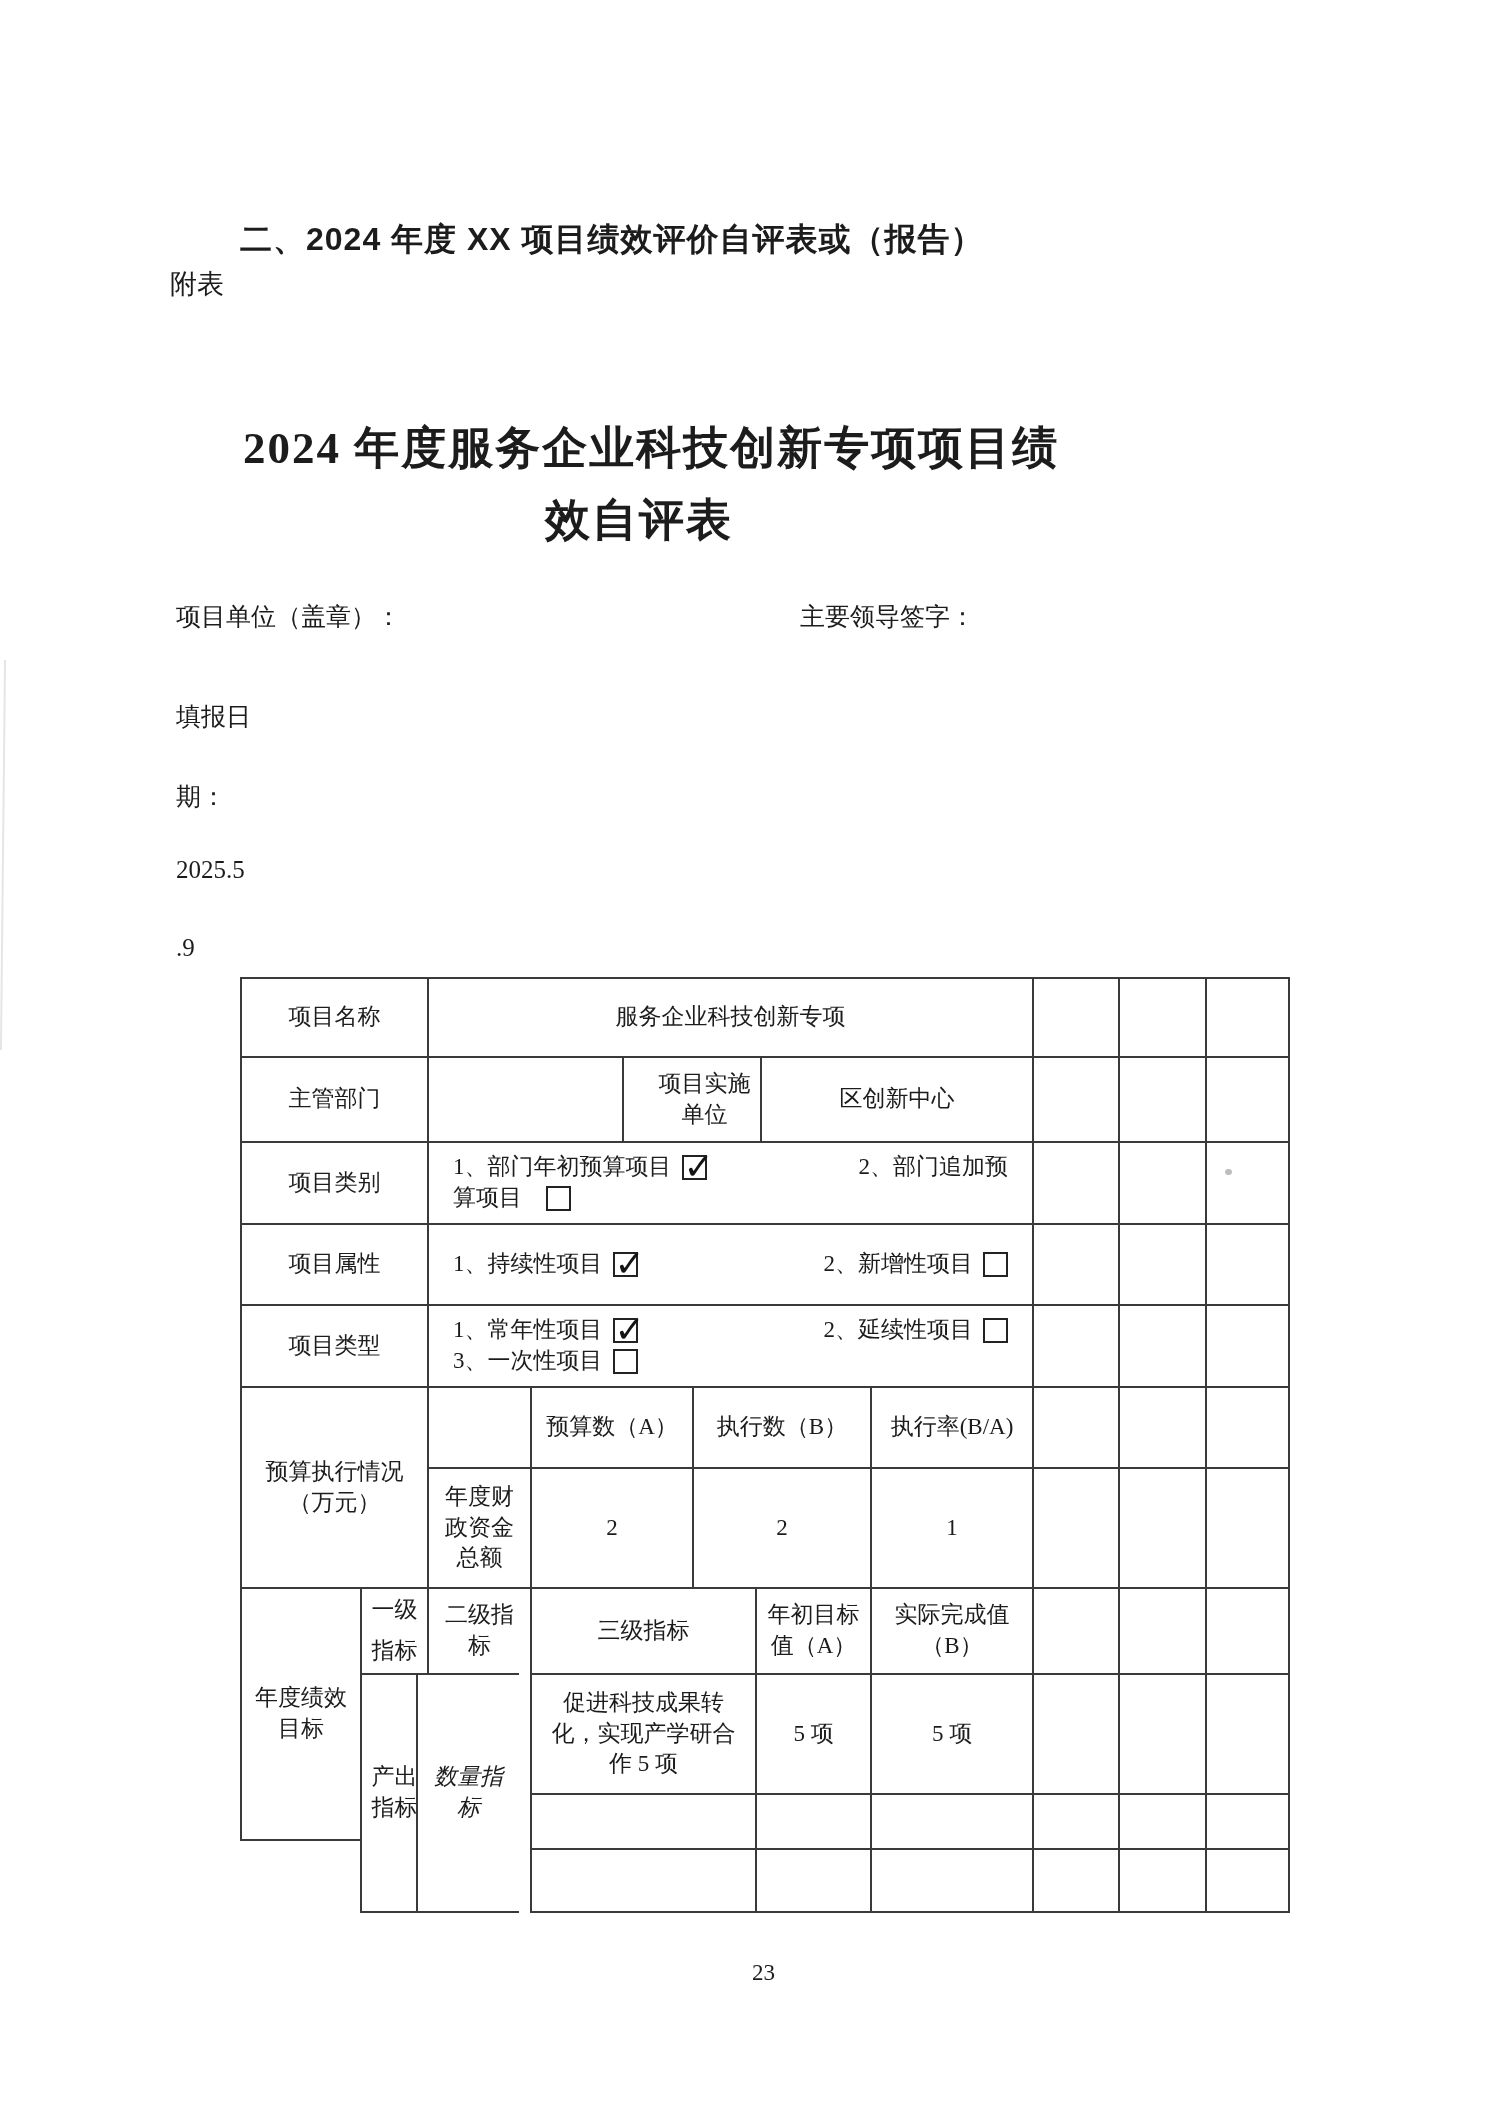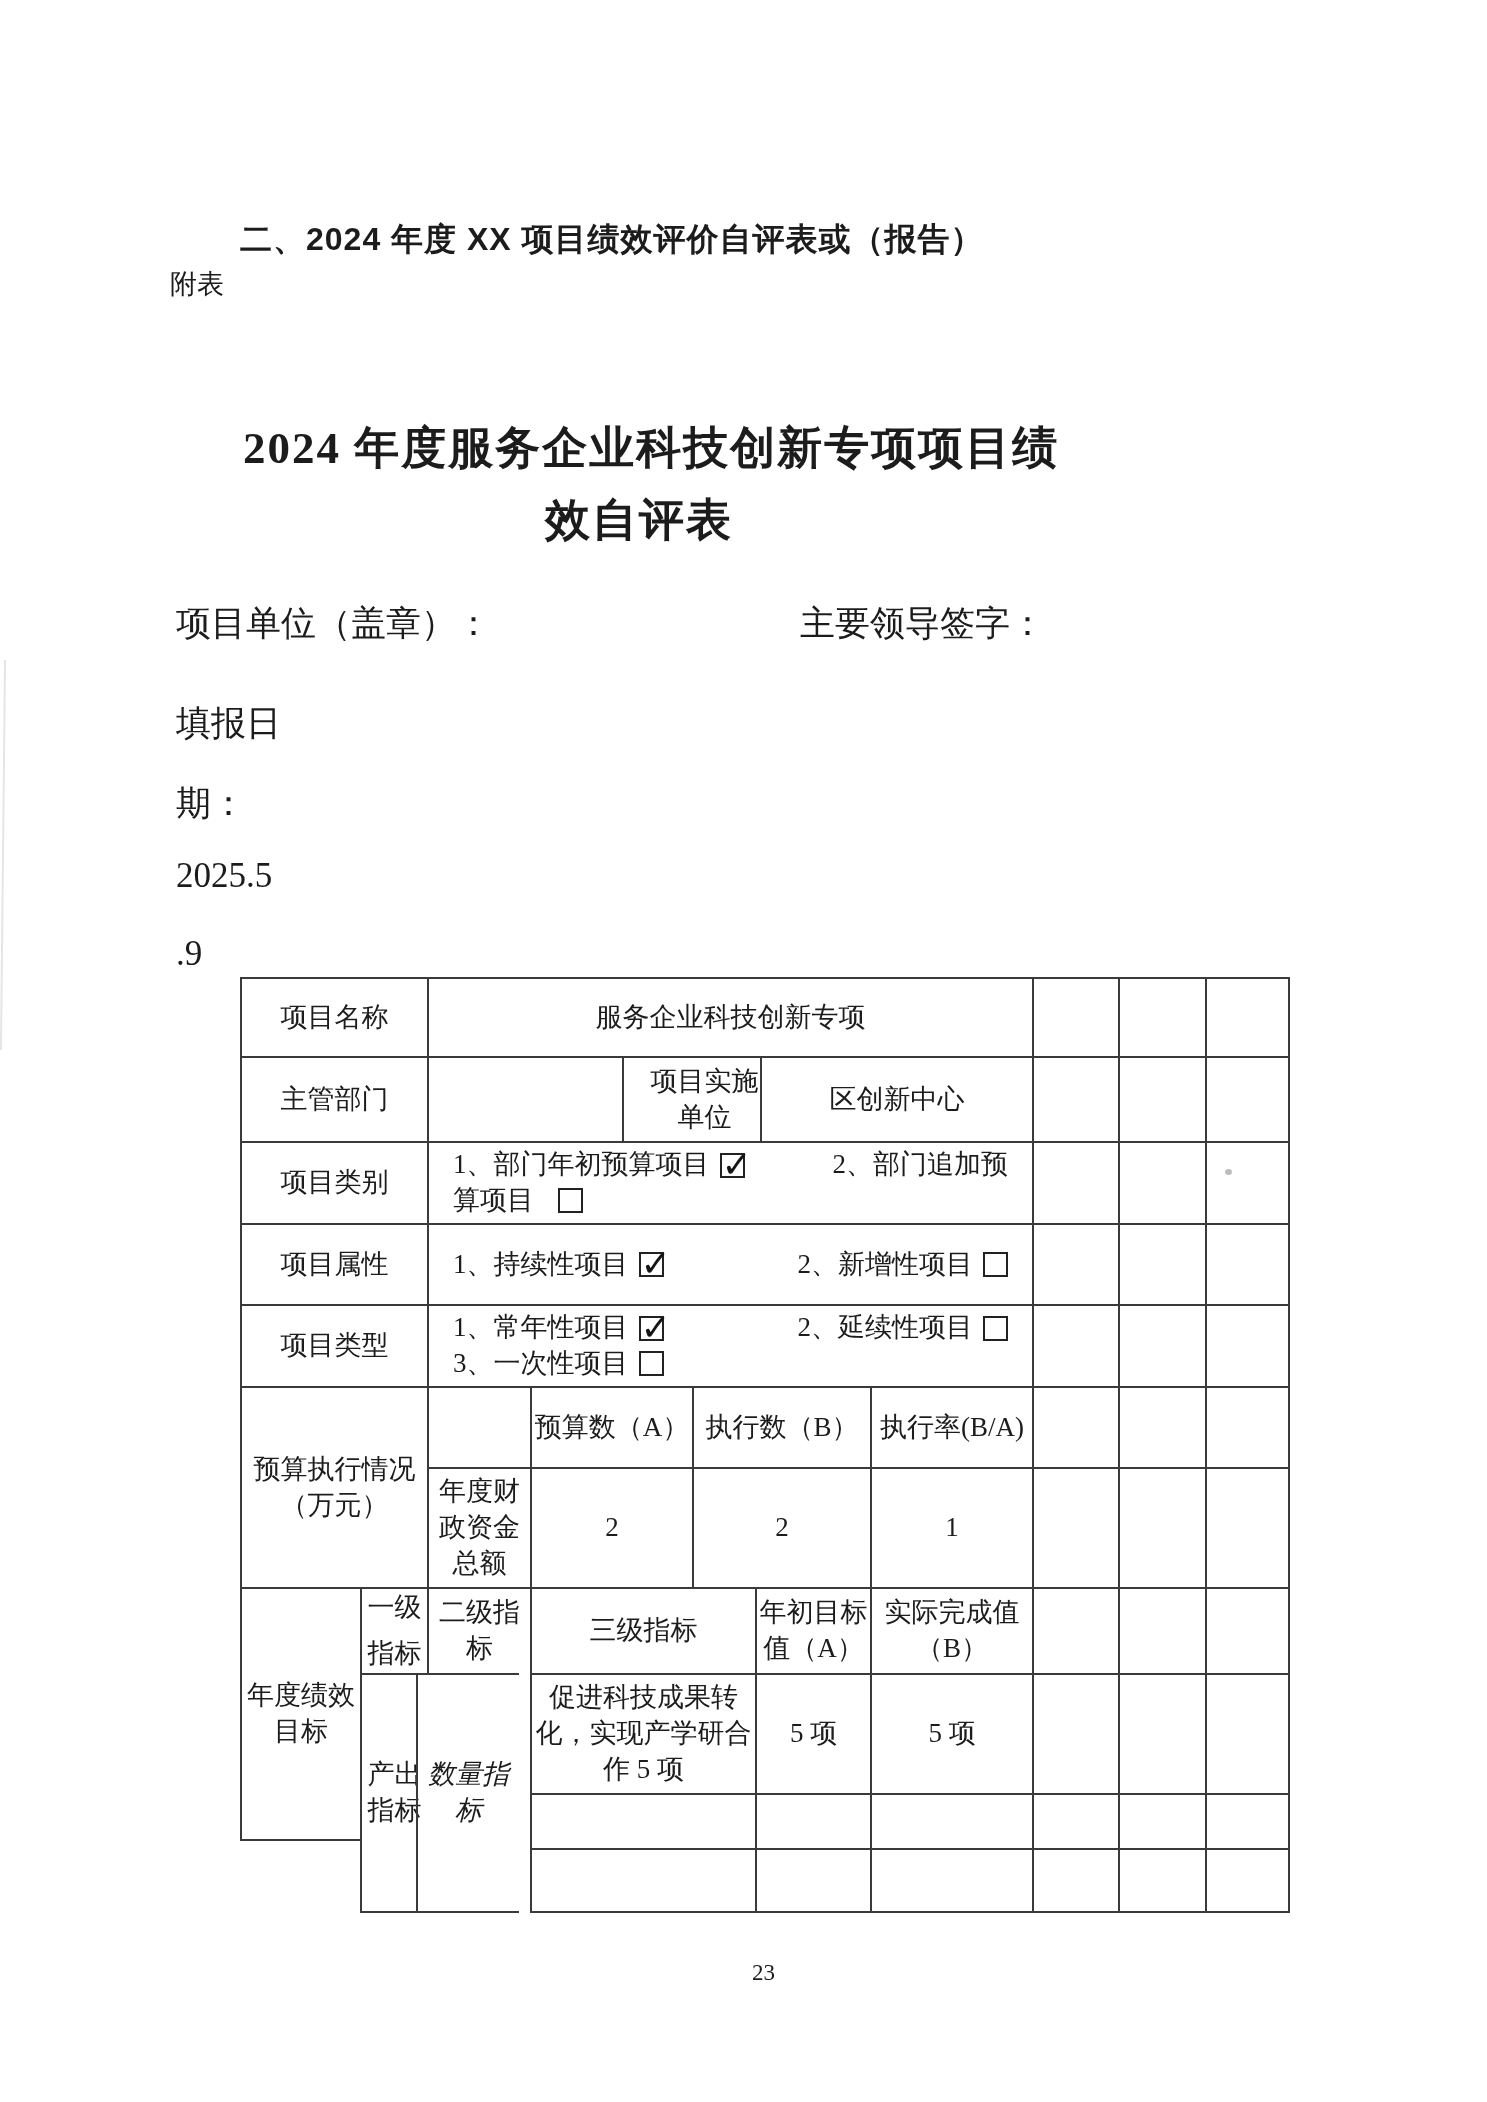--- a/index.html
+++ b/index.html
@@ -12,26 +12,26 @@
     font-family:"Liberation Serif","DejaVu Serif",serif;
     color:#1c1c1c;
   }
   .abs{position:absolute;}
   .section-heading{
     font-family:"Liberation Sans","DejaVu Sans",sans-serif;
     font-weight:bold;font-size:32px;letter-spacing:1px;white-space:nowrap;
   }
   .attach{font-size:27px;}
   .main-title{font-size:45px;font-weight:bold;letter-spacing:2px;white-space:nowrap;}
-  .meta{font-size:35px;white-space:nowrap;}
+  .meta{font-size:25px;white-space:nowrap;}
   .pageno{font-size:23px;}
   
   .tbl{
     position:absolute;left:240px;top:977px;width:1052px;height:938px;
-    font-size:27px;line-height:1.33;
+    font-size:23px;line-height:1.33;
   }
   .cell{
     position:absolute;box-sizing:border-box;
     border-top:2px solid #3a3a3a;border-left:2px solid #3a3a3a;
     display:flex;flex-direction:column;justify-content:center;align-items:center;
     text-align:center;
   }
   .cell.br{border-right:2px solid #3a3a3a;}
   .cell.bb{border-bottom:2px solid #3a3a3a;}
   .cell .ln{display:block;}

